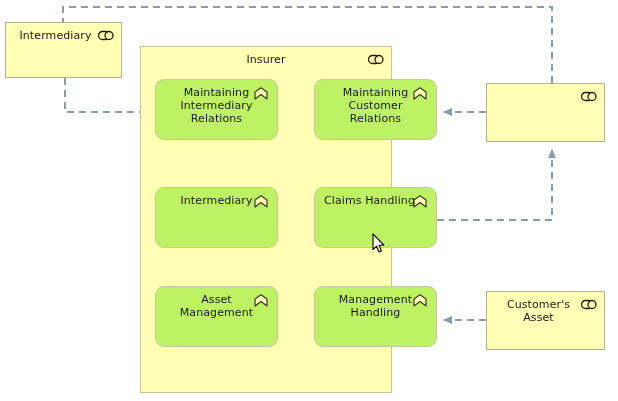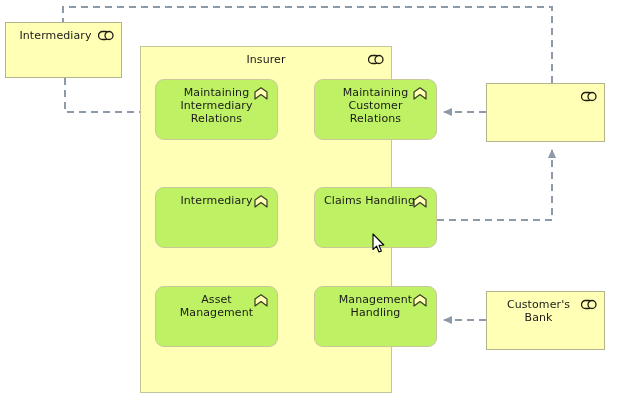--- a/index.html
+++ b/index.html
@@ -210,21 +210,21 @@
     <span class="icon">
       <svg width="16" height="11" viewBox="0 0 16 11">
         <rect x="0.5" y="1.5" width="11" height="8" rx="4" ry="4" fill="#ffffb5" stroke="#1c1c10" stroke-width="1.3"></rect>
         <circle cx="11" cy="5.5" r="4" fill="#ffffb5" stroke="#1c1c10" stroke-width="1.3"></circle>
       </svg>
     </span>
   </div>
 
   <div class="node role" style="left:486px; top:291px; width:119px; height:59px;">
     <div class="label top" style="left:4px; right:18px;">Customer's
-Bank</div>
+Asset</div>
     <span class="icon">
       <svg width="16" height="11" viewBox="0 0 16 11">
         <rect x="0.5" y="1.5" width="11" height="8" rx="4" ry="4" fill="#ffffb5" stroke="#1c1c10" stroke-width="1.3"></rect>
         <circle cx="11" cy="5.5" r="4" fill="#ffffb5" stroke="#1c1c10" stroke-width="1.3"></circle>
       </svg>
     </span>
   </div>
 
   <div class="cursor" id="mouse-cursor" style="left: 372px; top: 233px;">
     <svg width="14" height="21" viewBox="0 0 14 21">

